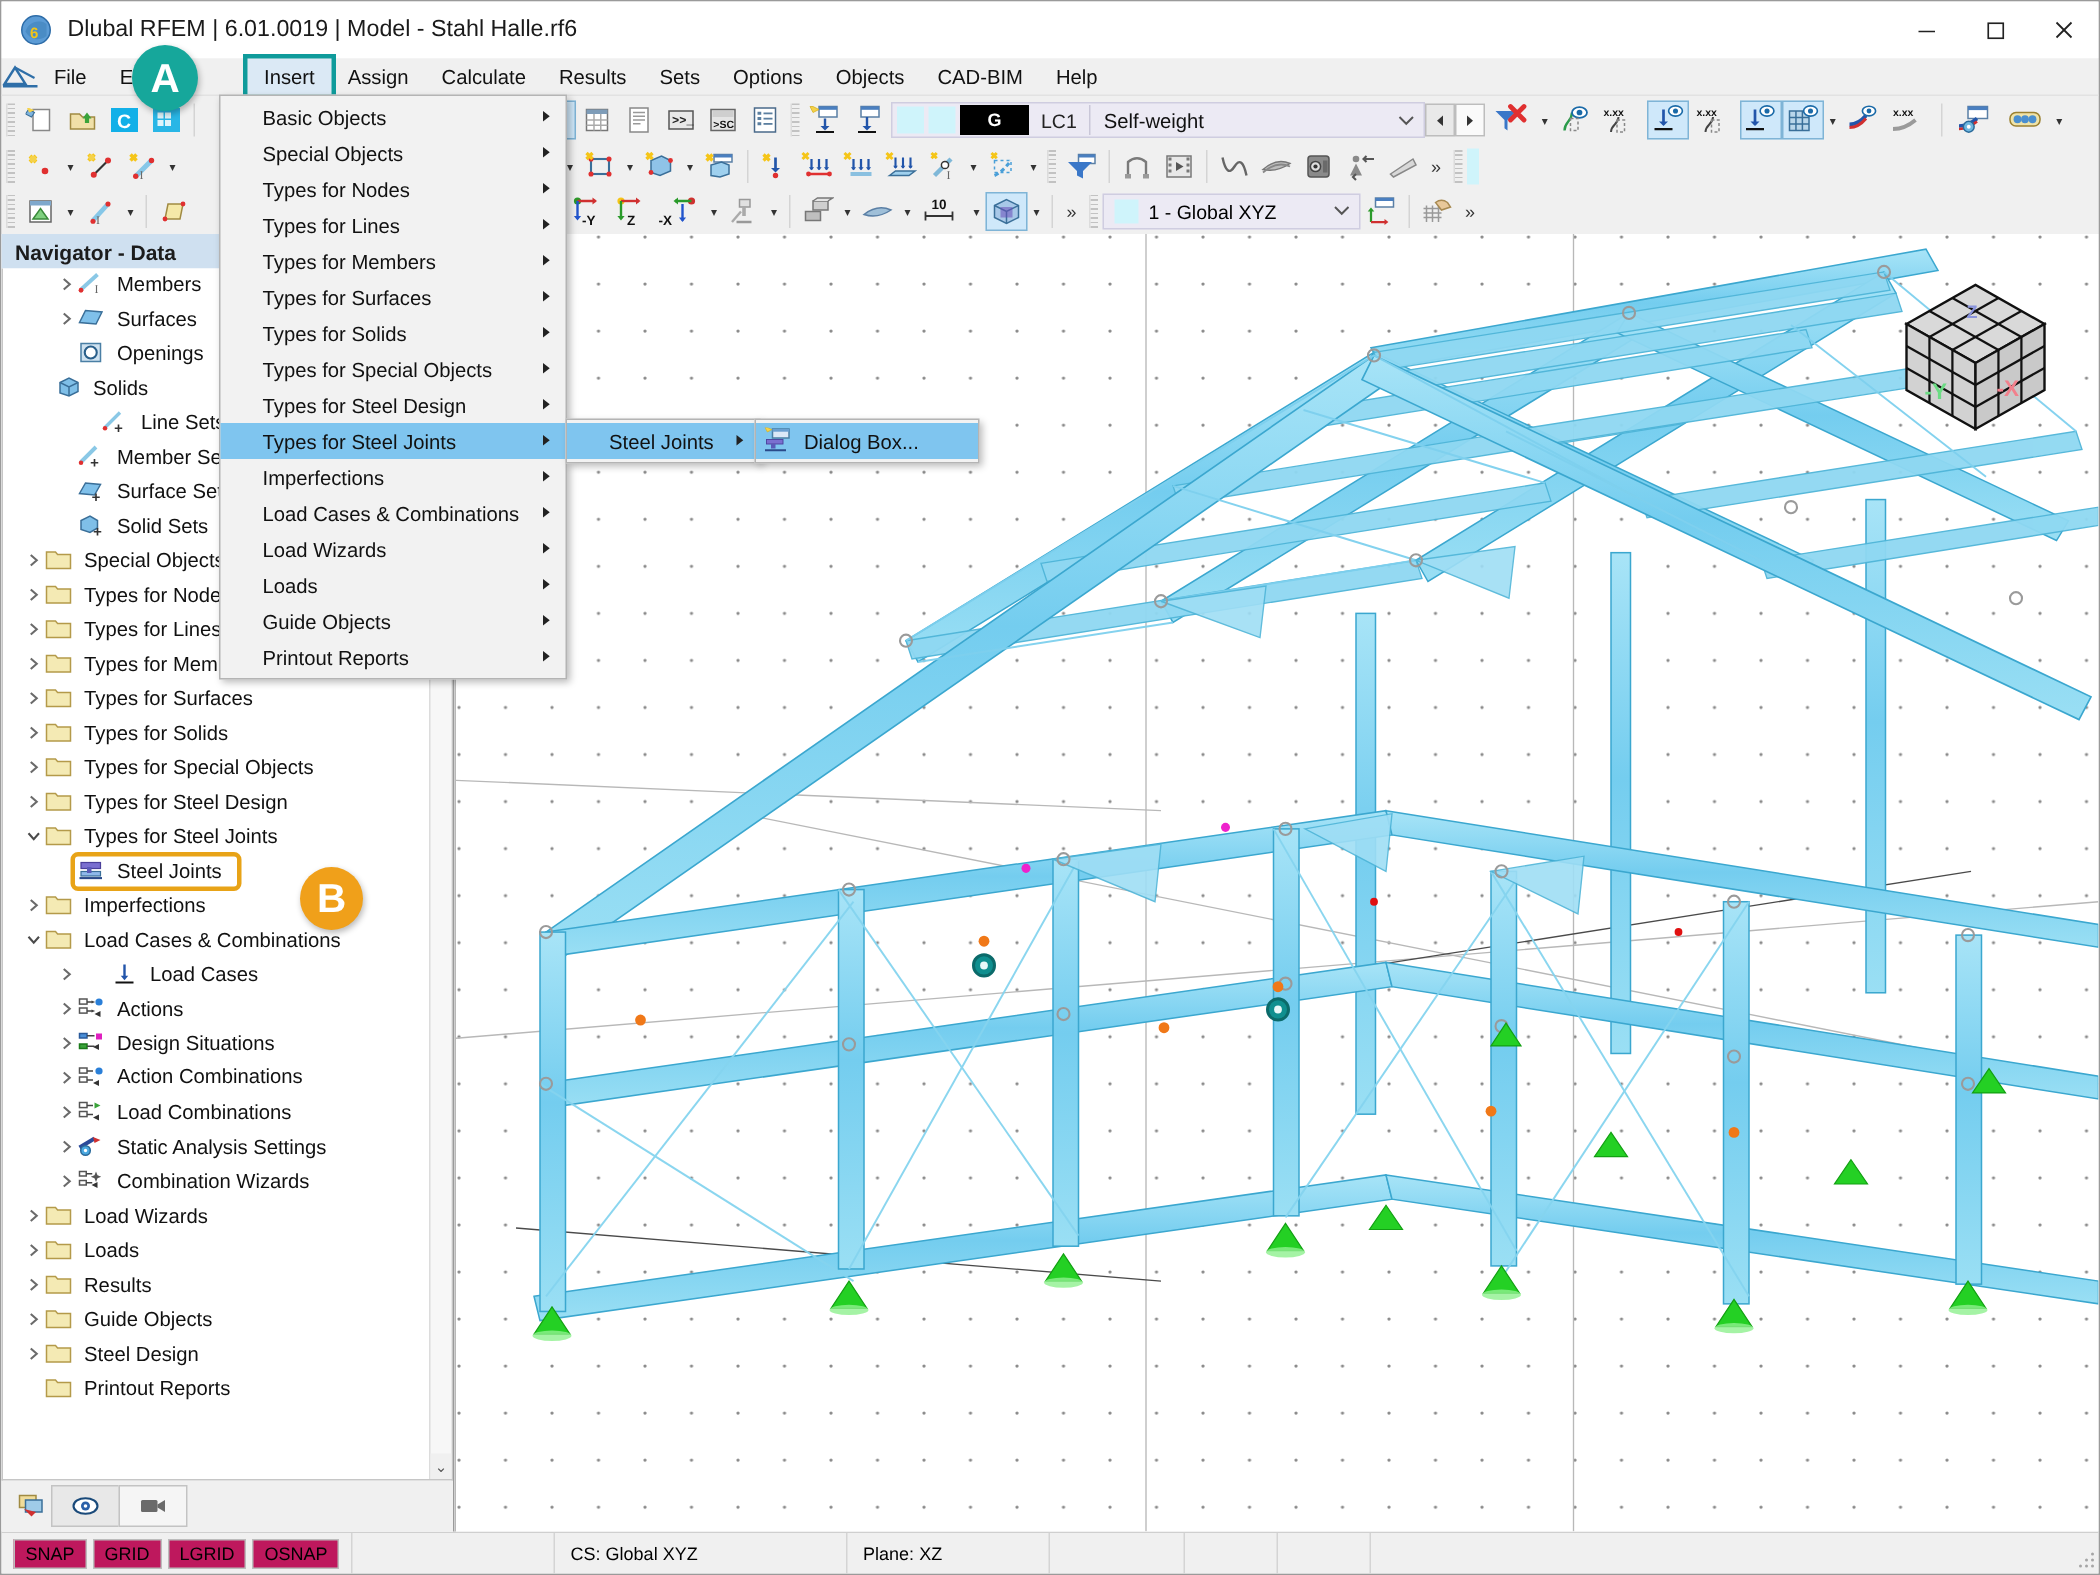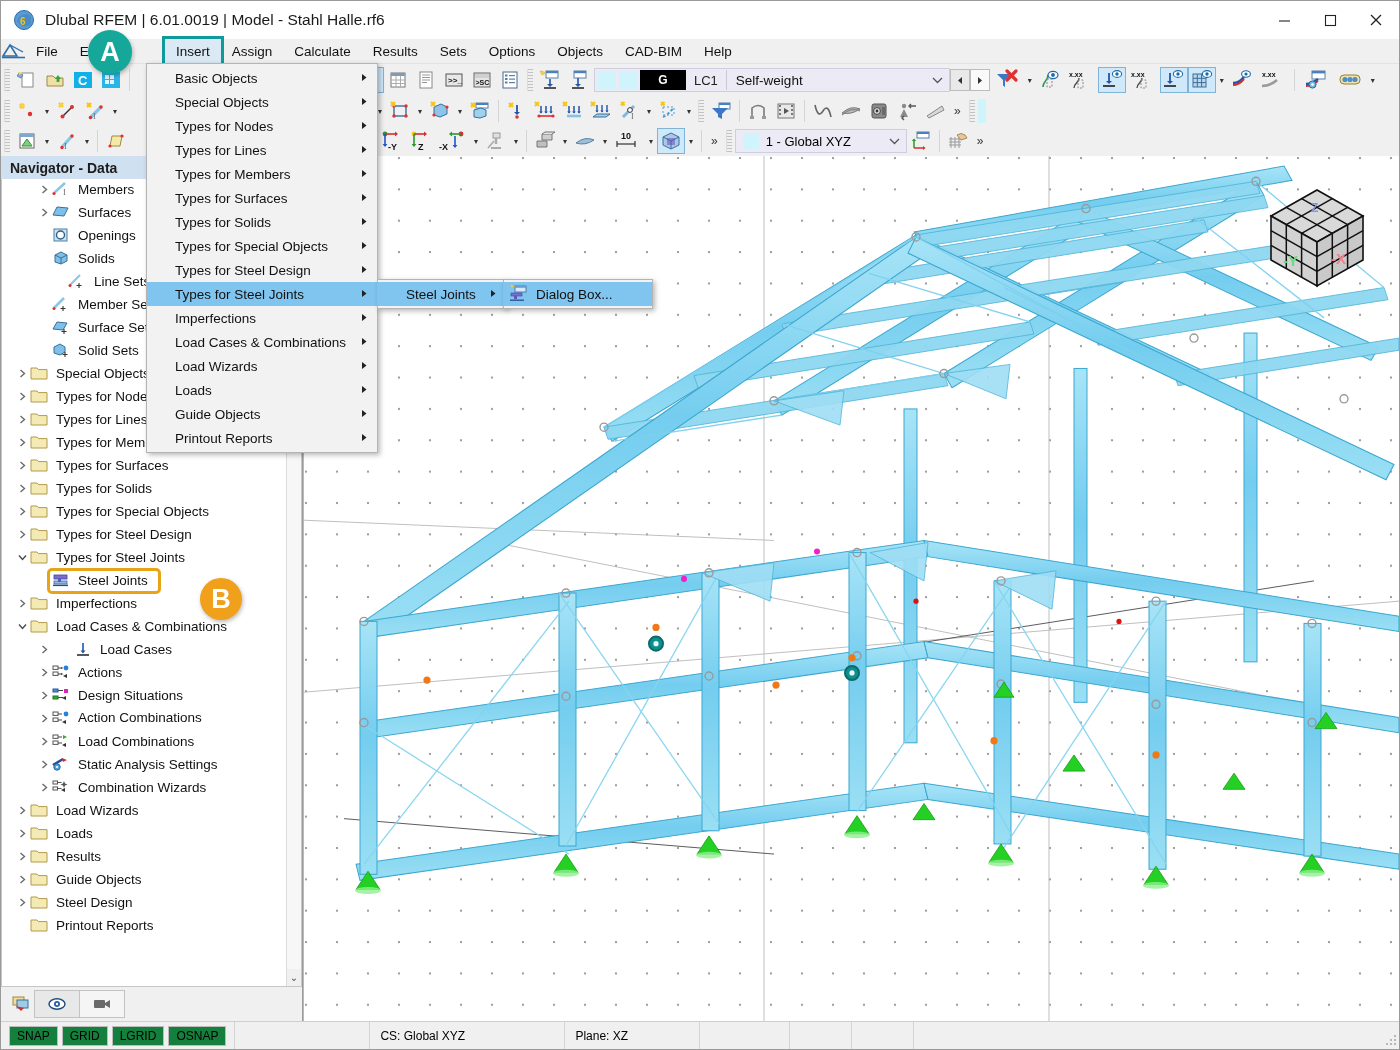--- a/index.html
+++ b/index.html
@@ -80,21 +80,21 @@
 
   
   .view { flex:1 1 auto; position:relative; background:#fff; overflow:hidden; border-left:1px solid #b9b9b9;}
   .vp-label { position:absolute; left:8px; top:8px; font-size:14px; color:#1a1a1a; }
   svg.model { position:absolute; inset:0; width:100%; height:100%; }
 
   
   .status { height:28px; flex:0 0 auto; background:#f0f0f0; display:flex; align-items:stretch; border-top:1px solid #cfcfcf; font-size:12px;}
   .st-msg { width:396px; display:flex; align-items:center; padding-left:8px; border-right:1px solid #d4d4d4;}
   .st-toggles { display:flex; align-items:center; gap:4px; padding:0 8px; border-right:1px solid #d4d4d4;}
-  .st-tg { border:1px solid #bcbcbc; background:#15803d; padding:2px 7px; font-size:12px; }
+  .st-tg { border:1px solid #bcbcbc; background:#be185d; padding:2px 7px; font-size:12px; }
   .st-cell { display:flex; align-items:center; padding:0 10px; border-right:1px solid #d4d4d4;}
   .st-cell.w1{width:135px;}
   .st-cell.w2{width:195px;}
   .st-cell.w3{width:135px;}
   .st-cell.w4{width:90px;}
   .st-cell.w5{width:62px;}
   .st-grip{margin-left:auto;width:16px;display:flex;align-items:flex-end;justify-content:center;padding-bottom:3px;}
 
   
   .popup { position:absolute; background:#f2f2f2; border:1px solid #b4b4b4; box-shadow:2px 2px 5px rgba(0,0,0,.28); z-index:80; padding:2px 0;}
@@ -823,21 +823,21 @@
             <div class="trow" style="padding-left: 34px;">
               <div class="exp"></div>
               <div style="display: flex; align-items: center;">
                 <span class="ticon"><svg width="18" height="16" viewBox="0 0 18 16">
                     <rect x="2" y="2" width="13" height="12" fill="#cfe2f0" stroke="#4a7fa5"></rect>
                     <circle cx="8.5" cy="8" r="4" fill="#fff" stroke="#2a5f8a" stroke-width="1.4"></circle>
                   </svg></span>
                 <span class="tlabel">Openings</span>
               </div>
             </div>
-            <div class="trow" style="padding-left: 34px;">
+            <div class="trow" style="padding-left: 18px; text-align: center;">
               <div class="exp"></div>
               <div style="display: flex; align-items: center;">
                 <span class="ticon"><svg width="18" height="16" viewBox="0 0 18 16">
                     <path d="M3 12 L3 5 L9 2 L15 5 L15 11 L9 14z" fill="#7fbfe8" stroke="#3a6f99"></path>
                     <path d="M3 5 L9 8 L15 5 M9 8 L9 14" fill="none" stroke="#3a6f99"></path>
                   </svg></span>
                 <span class="tlabel">Solids</span>
               </div>
             </div>
             <div class="trow" style="padding-left: 34px; margin-left: 16px;">

